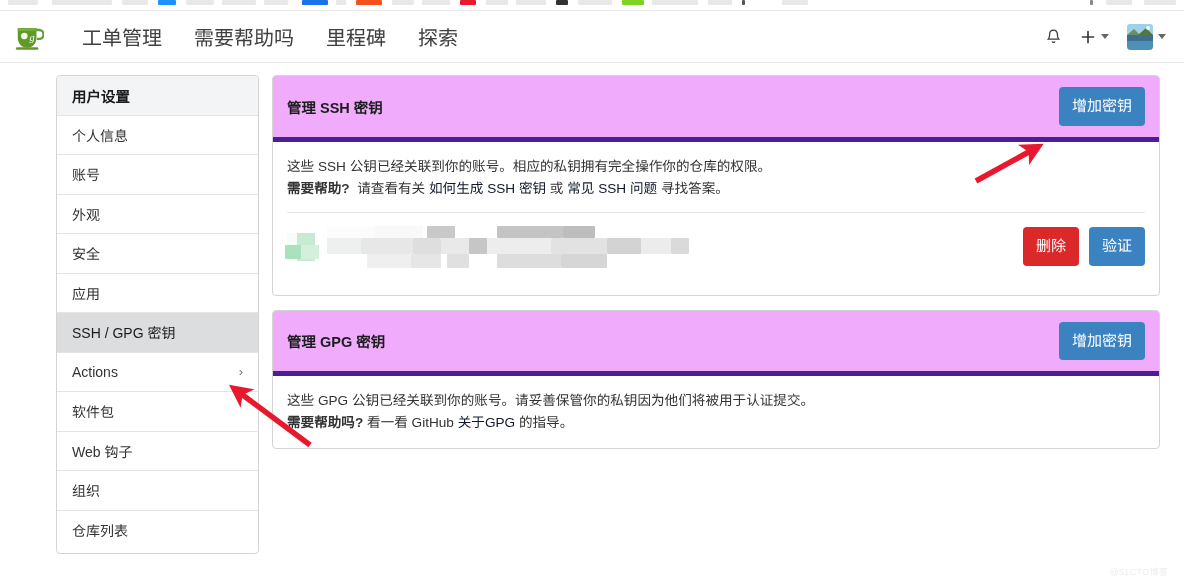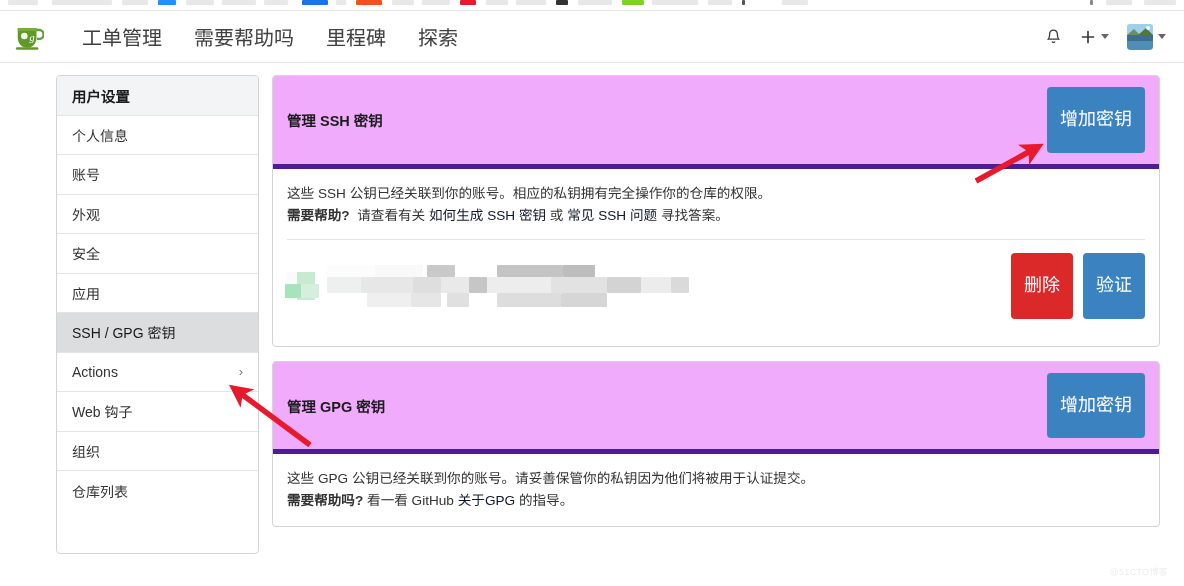--- a/index.html
+++ b/index.html
@@ -155,24 +155,24 @@
     min-height: 45px;
   }
   .panel-title {
     font-size: 14.5px;
     font-weight: bold;
     color: #1b1c1d;
   }
   .panel-head .spacer { flex: 1 1 auto; }
   .btn {
     font-family: "Liberation Sans", "DejaVu Sans", sans-serif;
-    font-size: 18px;
+    font-size: 15px;
     border: none;
     border-radius: 4px;
-    padding: 23px 13px;
+    padding: 11px 13px;
     cursor: pointer;
     line-height: 1.1;
     white-space: nowrap;
   }
   .btn-primary { background: #3b83c0; color: #ffffff; }
   .btn-danger { background: #db2828; color: #ffffff; }
 
   .panel-body {
     padding: 14px;
     font-size: 13.6px;
@@ -352,20 +352,23 @@
     </div>
     <div class="side-item">
       <span>应用</span>
     </div>
     <div class="side-item active">
       <span>SSH / GPG 密钥</span>
     </div>
     <div class="side-item">
       <span>Actions</span>
       <span class="chev">›</span>
+    </div>
+    <div class="side-item">
+      <span>软件包</span>
     </div>
     <div class="side-item">
       <span>Web 钩子</span>
     </div>
     <div class="side-item">
       <span>组织</span>
     </div>
     <div class="side-item">
       <span>仓库列表</span>
     </div>

